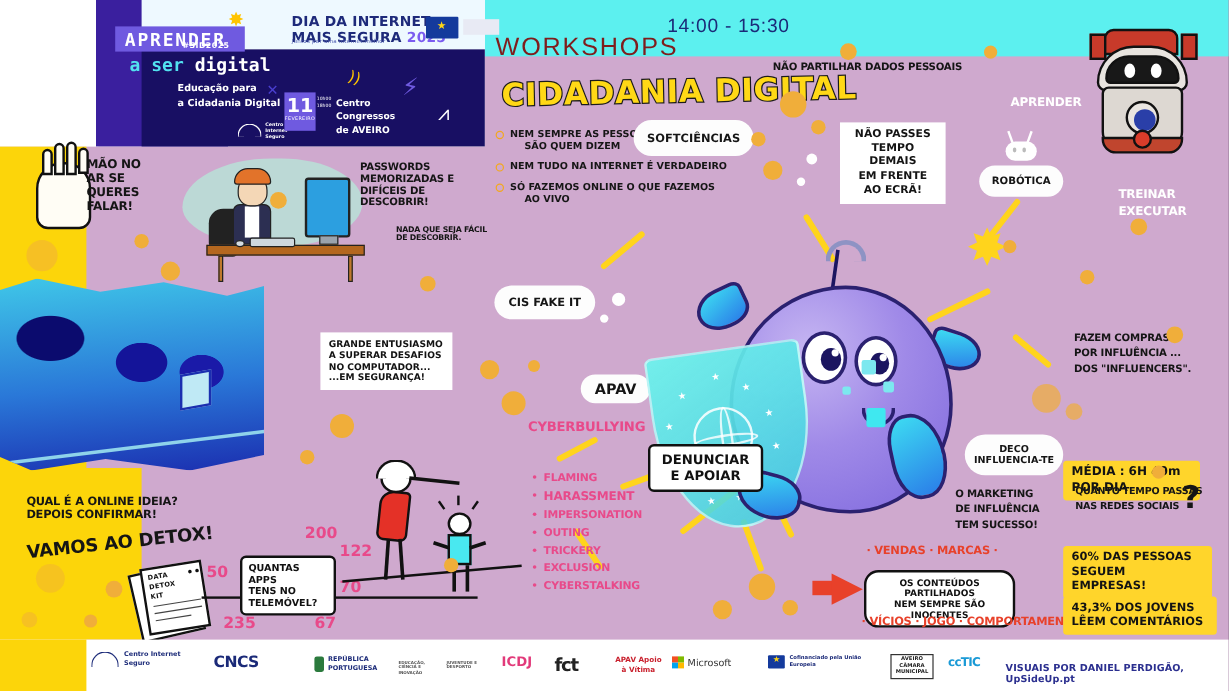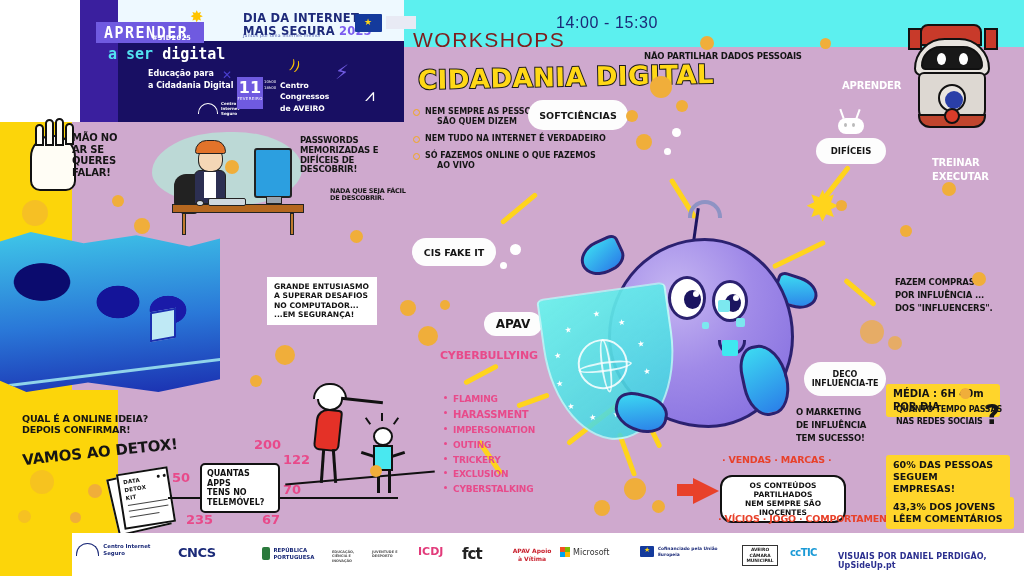--- a/index.html
+++ b/index.html
@@ -485,33 +485,37 @@
     </div>
     <div class="cid-item">
       <span>SÓ FAZEMOS ONLINE O QUE FAZEMOS</span>
       <span class="ind">AO VIVO</span>
     </div>
   </div>
 
   <div class="cloud" style="left:528px;top:100px;width:100px;height:30px;border-radius:18px;font-size:9.5px;">SOFTCIÊNCIAS</div>
   <div class="cloud" style="left:412px;top:238px;width:84px;height:28px;border-radius:16px;font-size:9.5px;">CIS FAKE IT</div>
   <div class="cloud" style="left:484px;top:312px;width:58px;height:24px;border-radius:15px;font-size:12px;">APAV</div>
-  <div class="cloud" style="left:816px;top:138px;width:70px;height:26px;border-radius:15px;font-size:8.5px;">DIFÍCEIS</div>
+  <div class="cloud" style="left:816px;top:138px;width:70px;height:26px;border-radius:15px;font-size:8.5px;">ROBÓTICA</div>
   <div class="cloud" style="left:804px;top:362px;width:82px;height:34px;border-radius:18px;font-size:8px;white-space:pre-line;">DECO
 INFLUENCIA-TE</div>
 
   <div style="position:absolute;left:838px;top:118px;width:26px;height:16px;background:#fff;border-radius:12px;">
     <div style="position:absolute;left:6px;top:5px;width:3px;height:4px;background:#bbb;border-radius:50%;"></div>
     <div style="position:absolute;left:14px;top:5px;width:3px;height:4px;background:#bbb;border-radius:50%;"></div>
     <div style="position:absolute;left:3px;top:-9px;width:1.5px;height:10px;background:#fff;transform:rotate(-20deg);"></div>
     <div style="position:absolute;left:19px;top:-9px;width:1.5px;height:10px;background:#fff;transform:rotate(20deg);"></div>
   </div>
 
   <div class="hw" style="left:644px;top:52px;font-size:8.5px;">NÃO PARTILHAR DADOS PESSOAIS</div>
 
+  <div class="note" style="left:700px;top:102px;width:88px;text-align:center;white-space:pre-line;font-size:9px;line-height:1.3;">NÃO PASSES
+TEMPO DEMAIS
+EM FRENTE
+AO ECRÃ!</div>
 
   <div class="robot">
     <div class="r-ear" style="left:6px;"></div>
     <div class="r-ear" style="left:82px;"></div>
     <div class="r-visor-top"></div>
     <div class="r-head"></div>
     <div class="r-visor">
       <div class="r-eye" style="left:14px;top:5px;"></div>
       <div class="r-eye" style="left:36px;top:5px;"></div>
     </div>
@@ -565,20 +569,22 @@
       <div class="m-star" style="left:58px;top:118px;">★</div>
       <div class="m-star" style="left:34px;top:118px;">★</div>
       <div class="m-star" style="left:14px;top:104px;">★</div>
       <div class="m-star" style="left:6px;top:80px;">★</div>
       <div class="m-star" style="left:8px;top:52px;">★</div>
       <div class="m-star" style="left:22px;top:28px;">★</div>
     </div>
     <div class="m-arm" style="left:78px;top:196px;width:54px;height:38px;border-radius:40% 50% 50% 60%;transform:rotate(14deg);"></div>
   </div>
 
+  <div class="speech" style="left:540px;top:370px;width:96px;white-space:pre-line;font-size:11px;">DENUNCIAR
+E APOIAR</div>
 
   <div class="hw pink" style="left:440px;top:350px;font-size:11px;">CYBERBULLYING</div>
   <div style="position:absolute;left:444px;top:394px;">
     <div class="hw pink" style="position:relative;font-size:9px;margin-bottom:4.5px;padding-left:9px;">
       <span style="position:absolute;left:0;top:2px;width:3px;height:3px;background:#e84a8a;border-radius:50%;"></span>
       <span>FLAMING</span>
     </div>
     <div class="hw pink" style="position:relative;font-size:10px;margin-bottom:4.5px;padding-left:9px;">
       <span style="position:absolute;left:0;top:2px;width:3px;height:3px;background:#e84a8a;border-radius:50%;"></span>
       <span>HARASSMENT</span>

